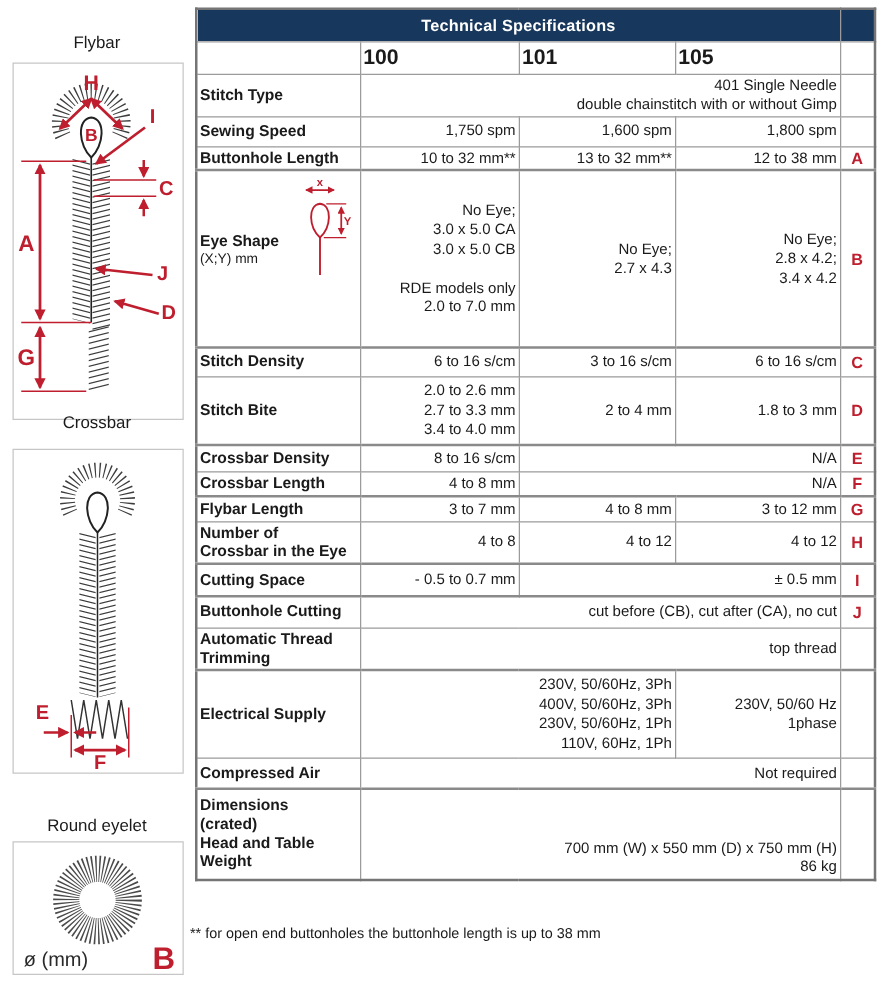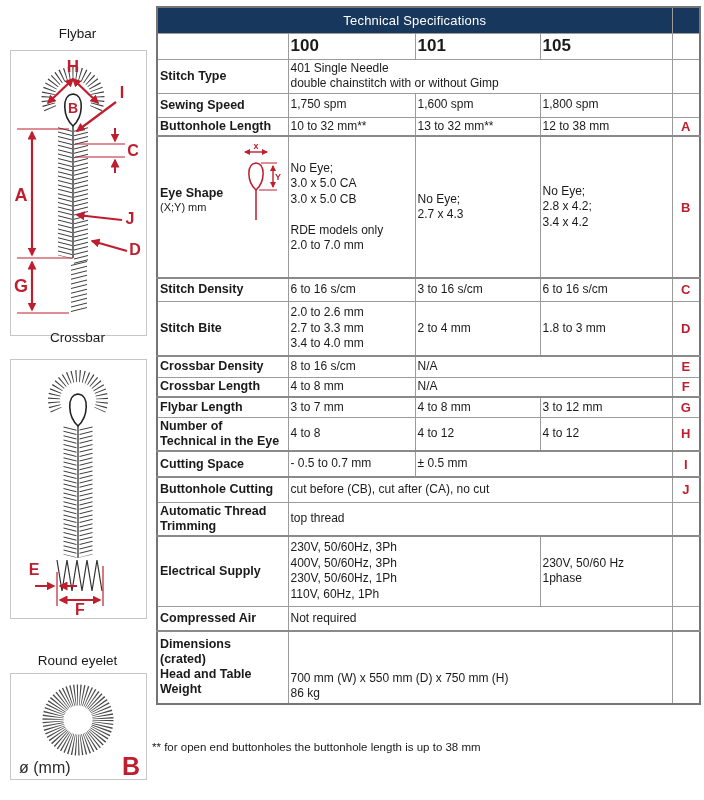--- a/index.html
+++ b/index.html
@@ -19,25 +19,25 @@
   #crossbar-box   { top:359px; height:258px; }
   #round-title    { top:653px; }
   #round-box      { top:650px; height:105px;margin-top:23px; }
 
   
   table.spec { position:absolute; left:156px; top:6px; width:543px;
     border-collapse:collapse; table-layout:fixed; border:2px solid #757575; }
   table.spec td, table.spec th { border:1px solid #9b9b9b; padding:1px 2px; overflow:hidden; }
   tr.sect td { border-top:2.5px solid #8a8a8a; }
   th.main-hdr, th.letter-hdr { background:#17375D; color:#ffffff;
-    font-size:13px; font-weight:normal; text-align:center; letter-spacing:0.2px; }
+    font-size:13px; font-weight:bold; text-align:center; letter-spacing:0.2px; }
   td.model { text-align:left; font-weight:bold; font-size:17px; }
   td.lbl { text-align:left; font-weight:bold; font-size:12.5px; padding-left:5px;
     white-space:pre-line; line-height:15px; vertical-align:middle; }
-  td.val { text-align:left; font-size:12px; white-space:pre-line;
+  td.val { text-align:right; font-size:12px; white-space:pre-line;
     line-height:15.5px; vertical-align:middle; }
   td.vb { vertical-align:bottom; padding-bottom:3px; }
   td.letter { text-align:center; color:#BE1E2D; font-weight:bold; font-size:13px;
     vertical-align:middle; }
   td.eye-lbl { position:relative; }
   .eye-lbl-text { display:flex; flex-direction:column; justify-content:center; height:93px; }
   .eye-lbl-text .sub { font-weight:normal; font-size:11px; line-height:13px; }
   .eye-mini { position:absolute; top:5px; right:5px; }
 
   
@@ -249,21 +249,21 @@
     </tr>
     <tr class="sect" style="height:20px">
       <td class="lbl">Flybar Length</td>
       <td class="val">3 to 7 mm</td>
       <td class="val">4 to 8 mm</td>
       <td class="val">3 to 12 mm</td>
       <td class="letter">G</td>
     </tr>
     <tr style="height:34px">
       <td class="lbl">Number of
-Technical in the Eye</td>
+Crossbar in the Eye</td>
       <td class="val">4 to 8</td>
       <td class="val">4 to 12</td>
       <td class="val">4 to 12</td>
       <td class="letter">H</td>
     </tr>
     <tr class="sect" style="height:26px">
       <td class="lbl">Cutting Space</td>
       <td class="val">- 0.5 to 0.7 mm</td>
       <td class="val" colspan="2">± 0.5 mm</td>
       <td class="letter">I</td>

